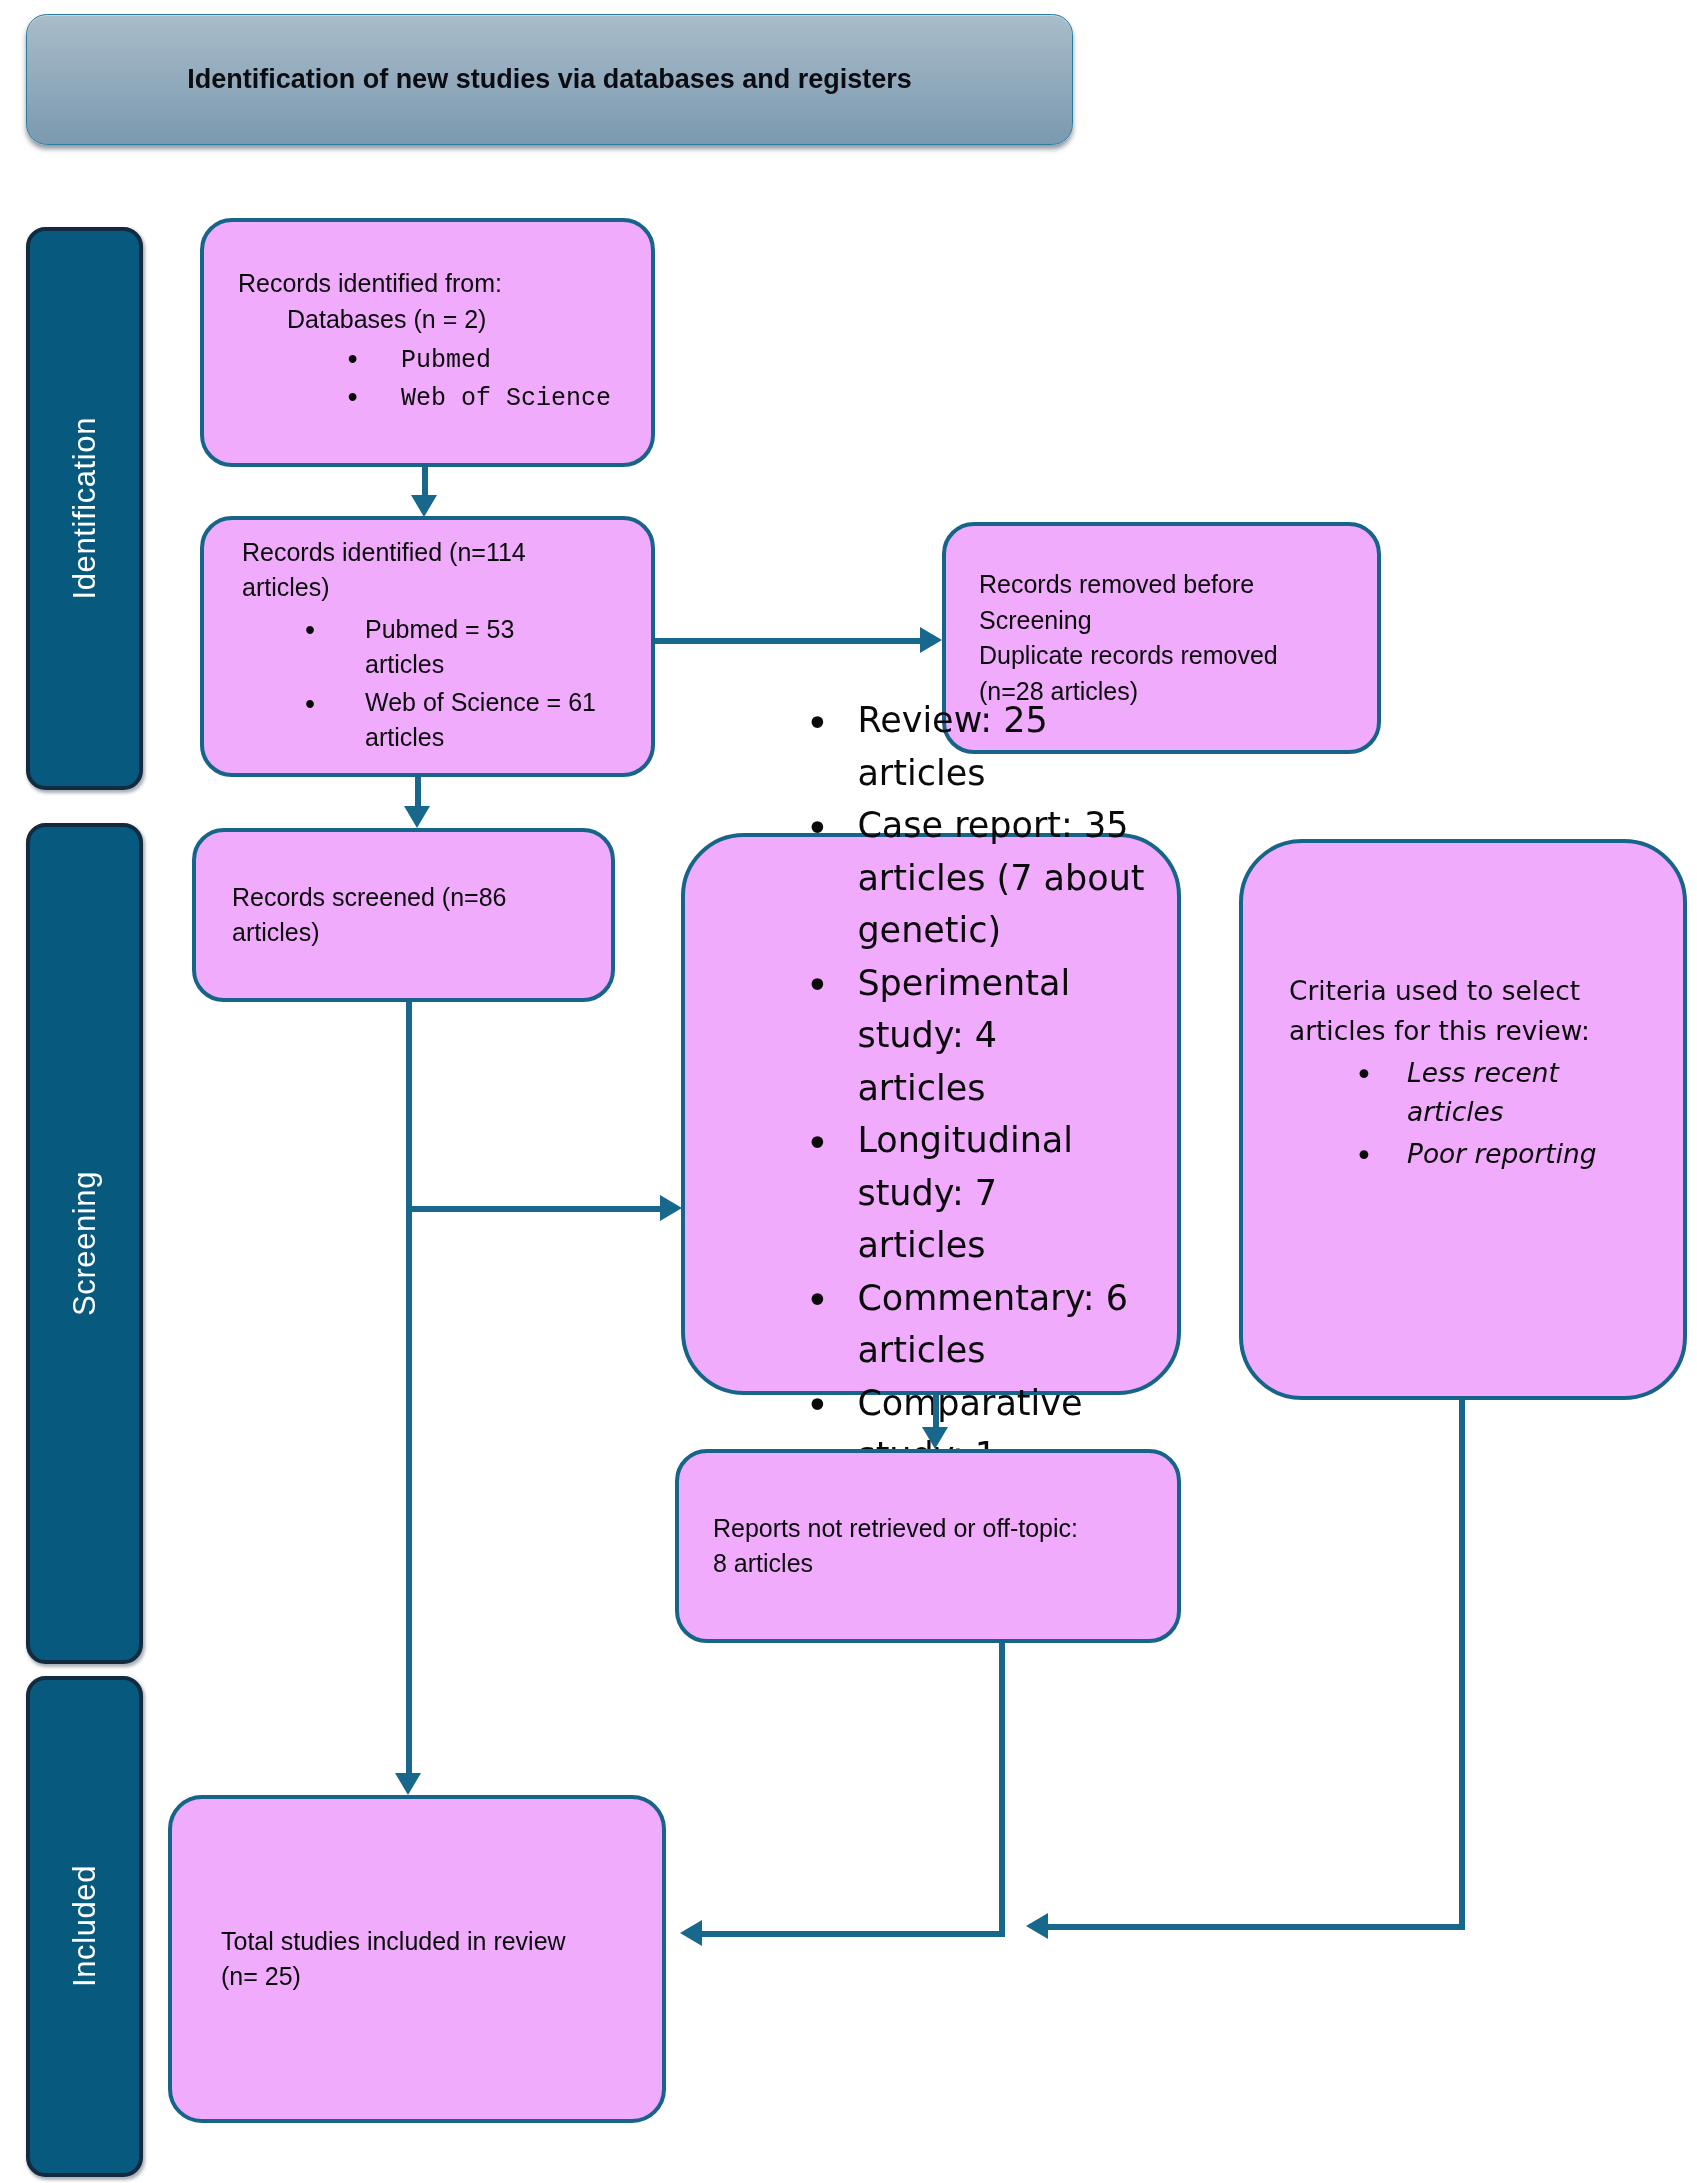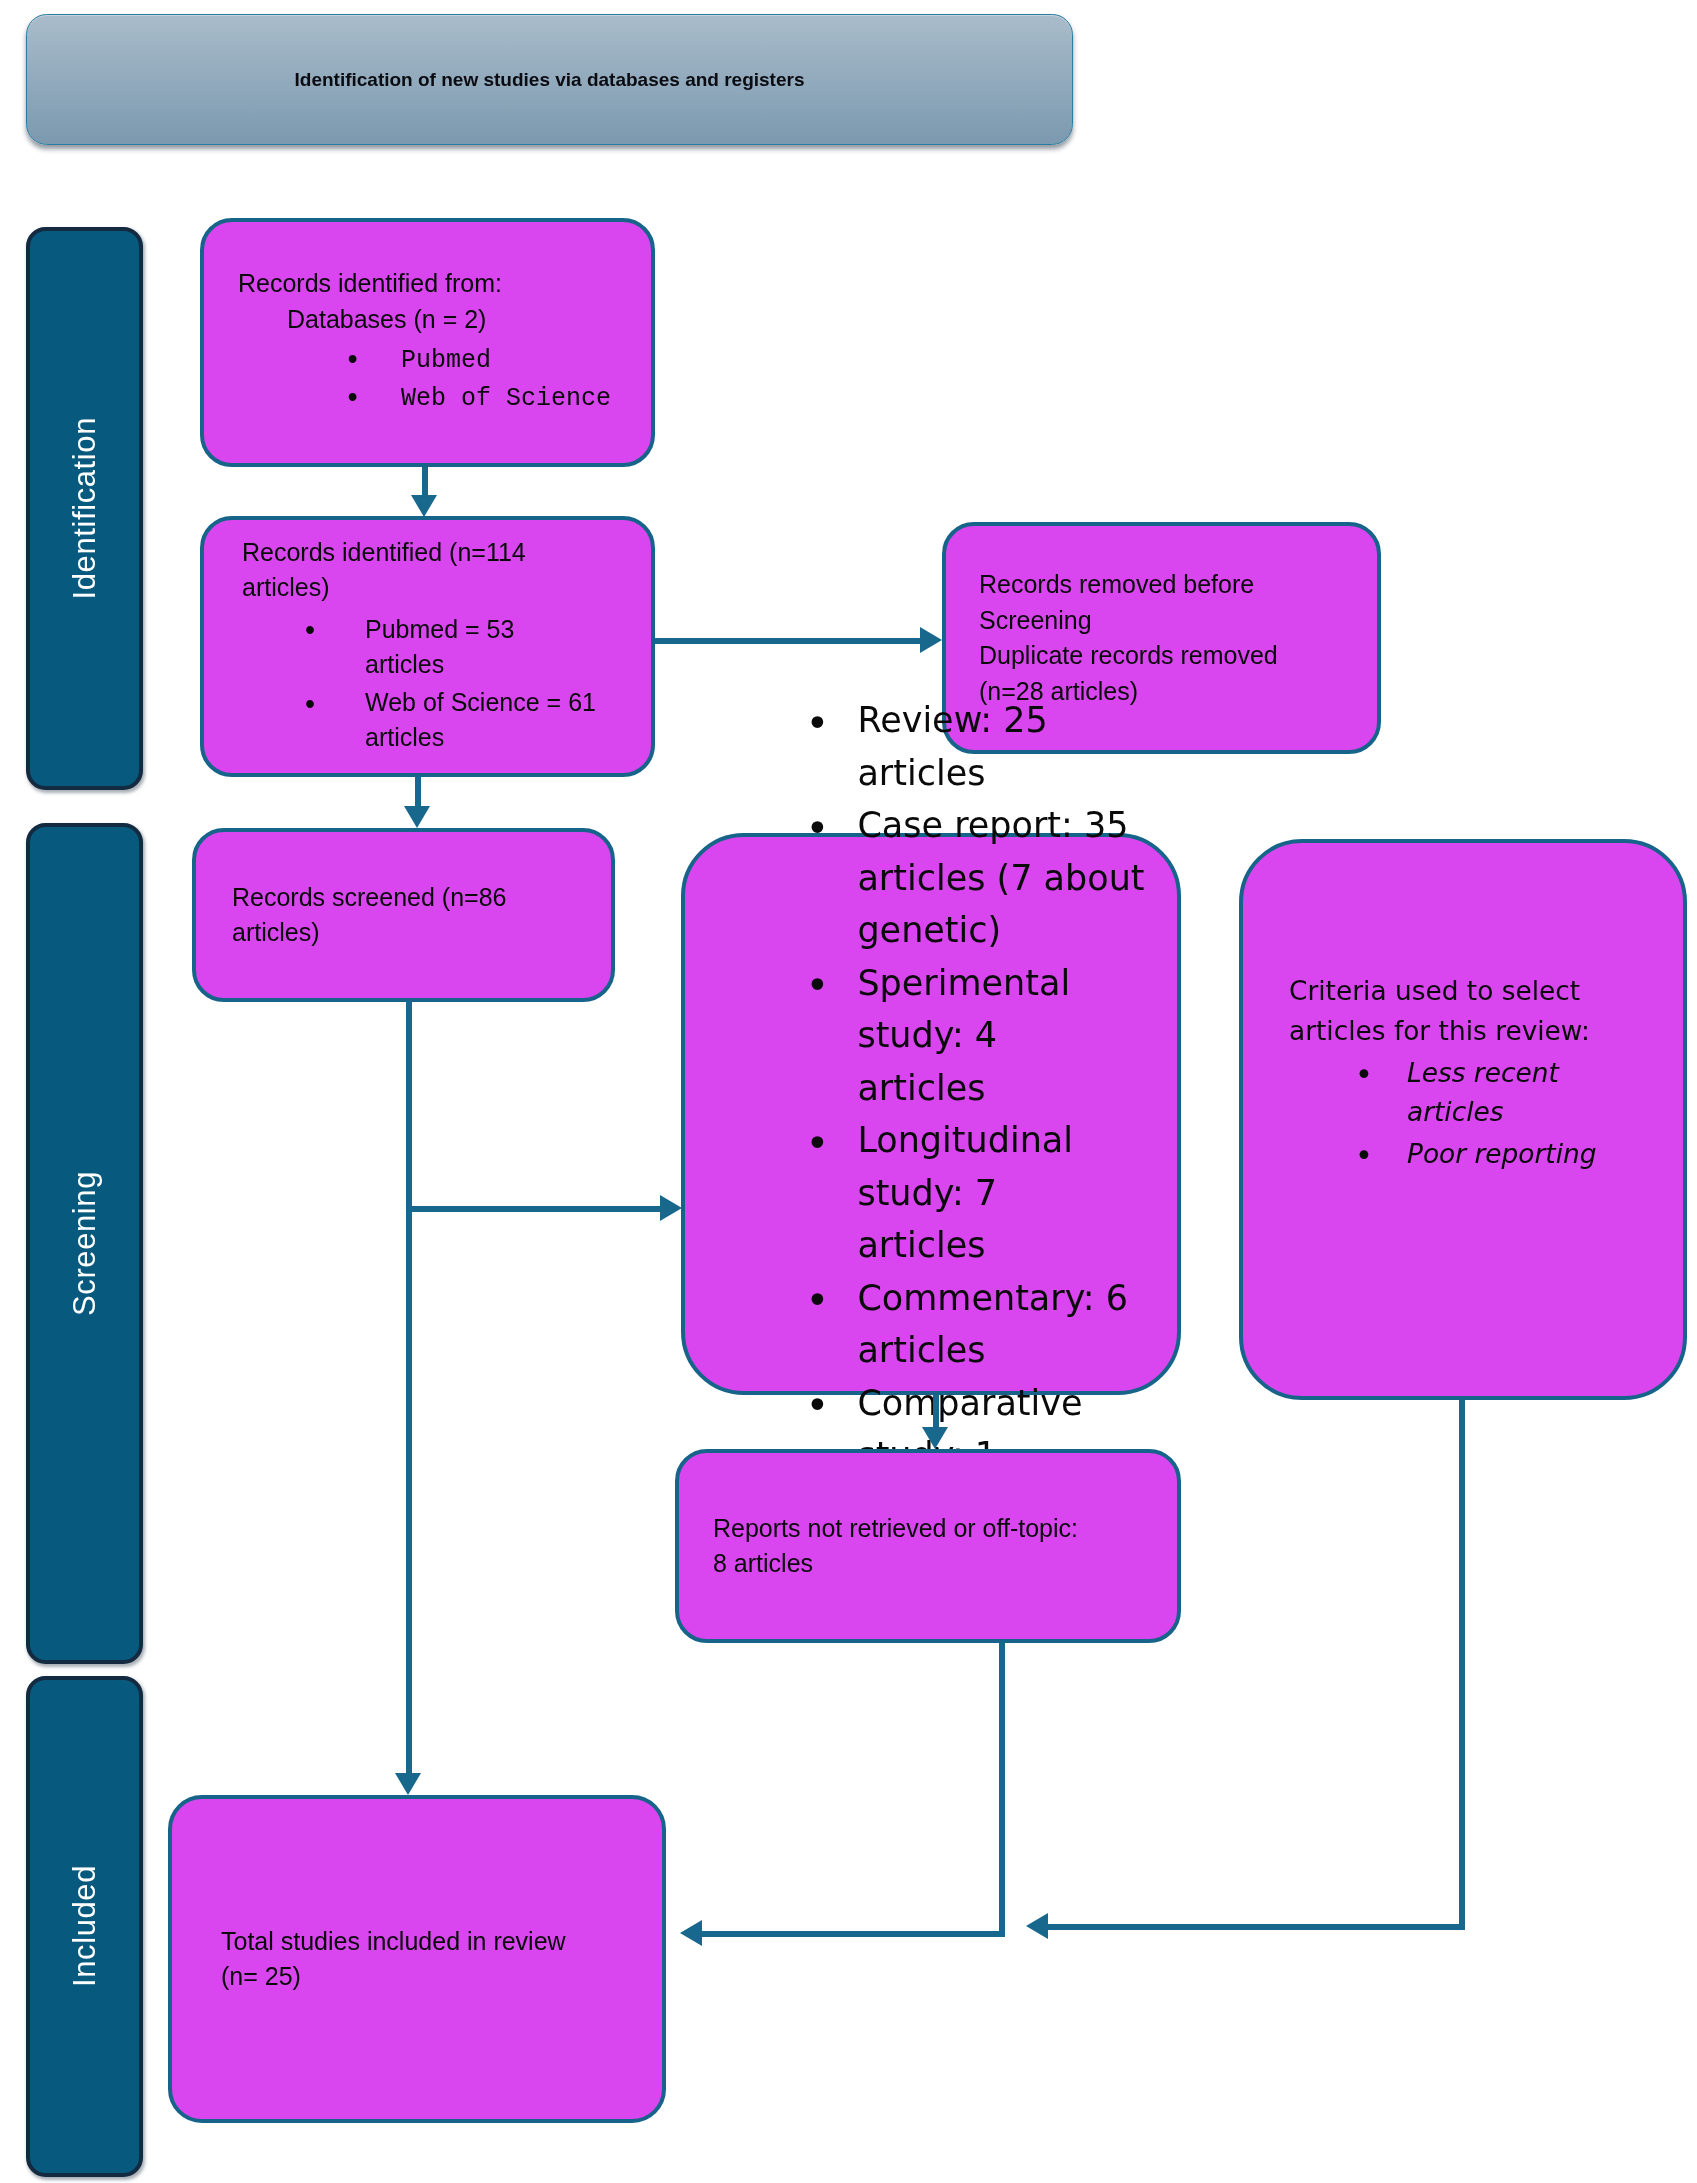--- a/index.html
+++ b/index.html
@@ -19,35 +19,35 @@
   }
   .abs{position:absolute;box-sizing:border-box;}
   
   .title-banner{
     left:26px;top:14.4px;width:1047px;height:131px;border-radius:20.7px;
     border:1.7px solid var(--title-border);
     background:linear-gradient(180deg,var(--title-grad-top) 0%,var(--title-grad-bottom) 100%);
     box-shadow:0 4px 5.2px rgba(10,25,45,.45), inset 0 1.1px 0 rgba(255,255,255,.35);
     display:flex;align-items:center;justify-content:center;
   }
-  .title-banner .t{font-size:19px;font-weight:bold;color:#0b0b12;white-space:nowrap;}
+  .title-banner .t{font-size:27px;font-weight:bold;color:#0b0b12;white-space:nowrap;}
   
   .stage{
     left:26px;width:117px;background:var(--sidebar-fill);
     border:4.6px solid var(--sidebar-border);border-radius:19.5px;
     display:flex;align-items:center;justify-content:center;
     box-shadow:1.7px 2.9px 3.4px rgba(10,25,45,.35);
   }
   .stage .lbl{
     writing-mode:vertical-rl;transform:rotate(180deg);
     color:#ffffff;font-size:31px;letter-spacing:0.6px;white-space:nowrap;
   }
   
   .fbox{
-    background:#d946ef;border:4px solid var(--box-border);
+    background:#f0abfc;border:4px solid var(--box-border);
     display:flex;flex-direction:column;justify-content:center;
     font-size:25px;line-height:1.42;color:var(--text);
   }
   .pre{white-space:pre-line;}
   .fbox ul{margin:3.4px 0 0 0;padding:0;list-style:none;}
   .fbox li{position:relative;margin:2.3px 0;}
   .fbox li::before{content:"\2022";position:absolute;left:0;top:-1.1px;font-size:1.15em;}
   
   #box-identified-from{left:200px;top:218px;width:455px;height:249px;border-radius:32px;padding:11.5px 23px 11.5px 34px;}
   #box-identified-from .l2{margin-left:49px;}

